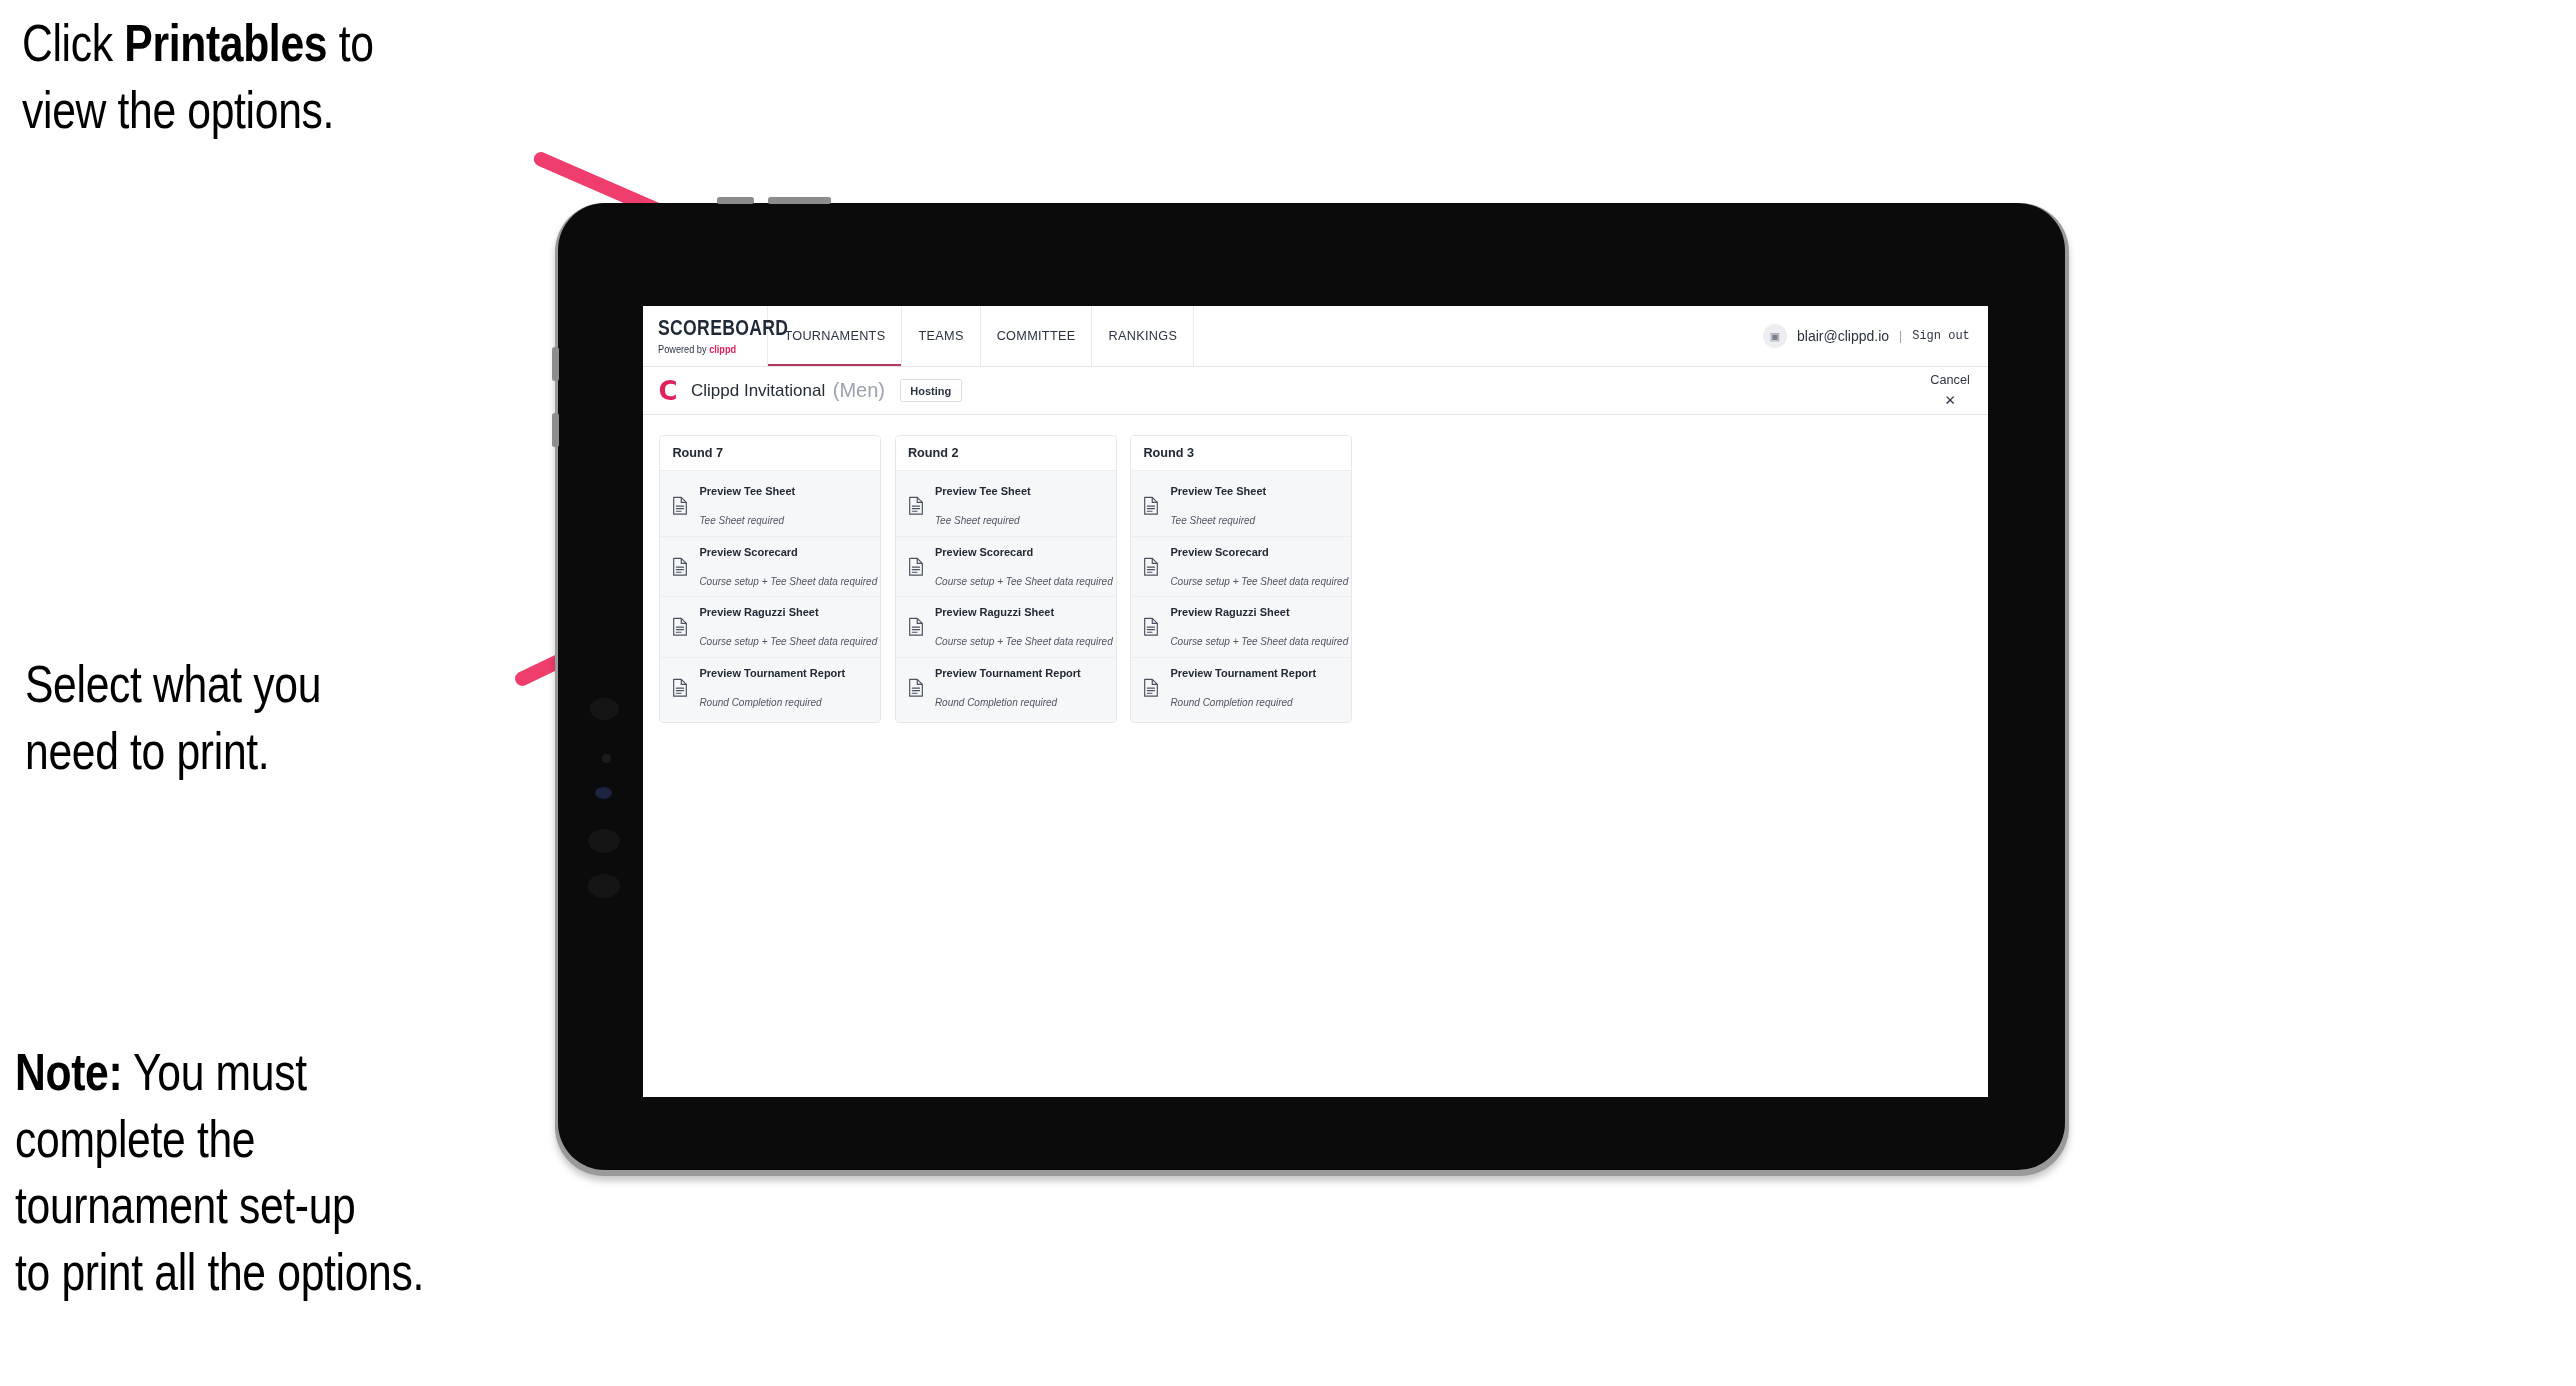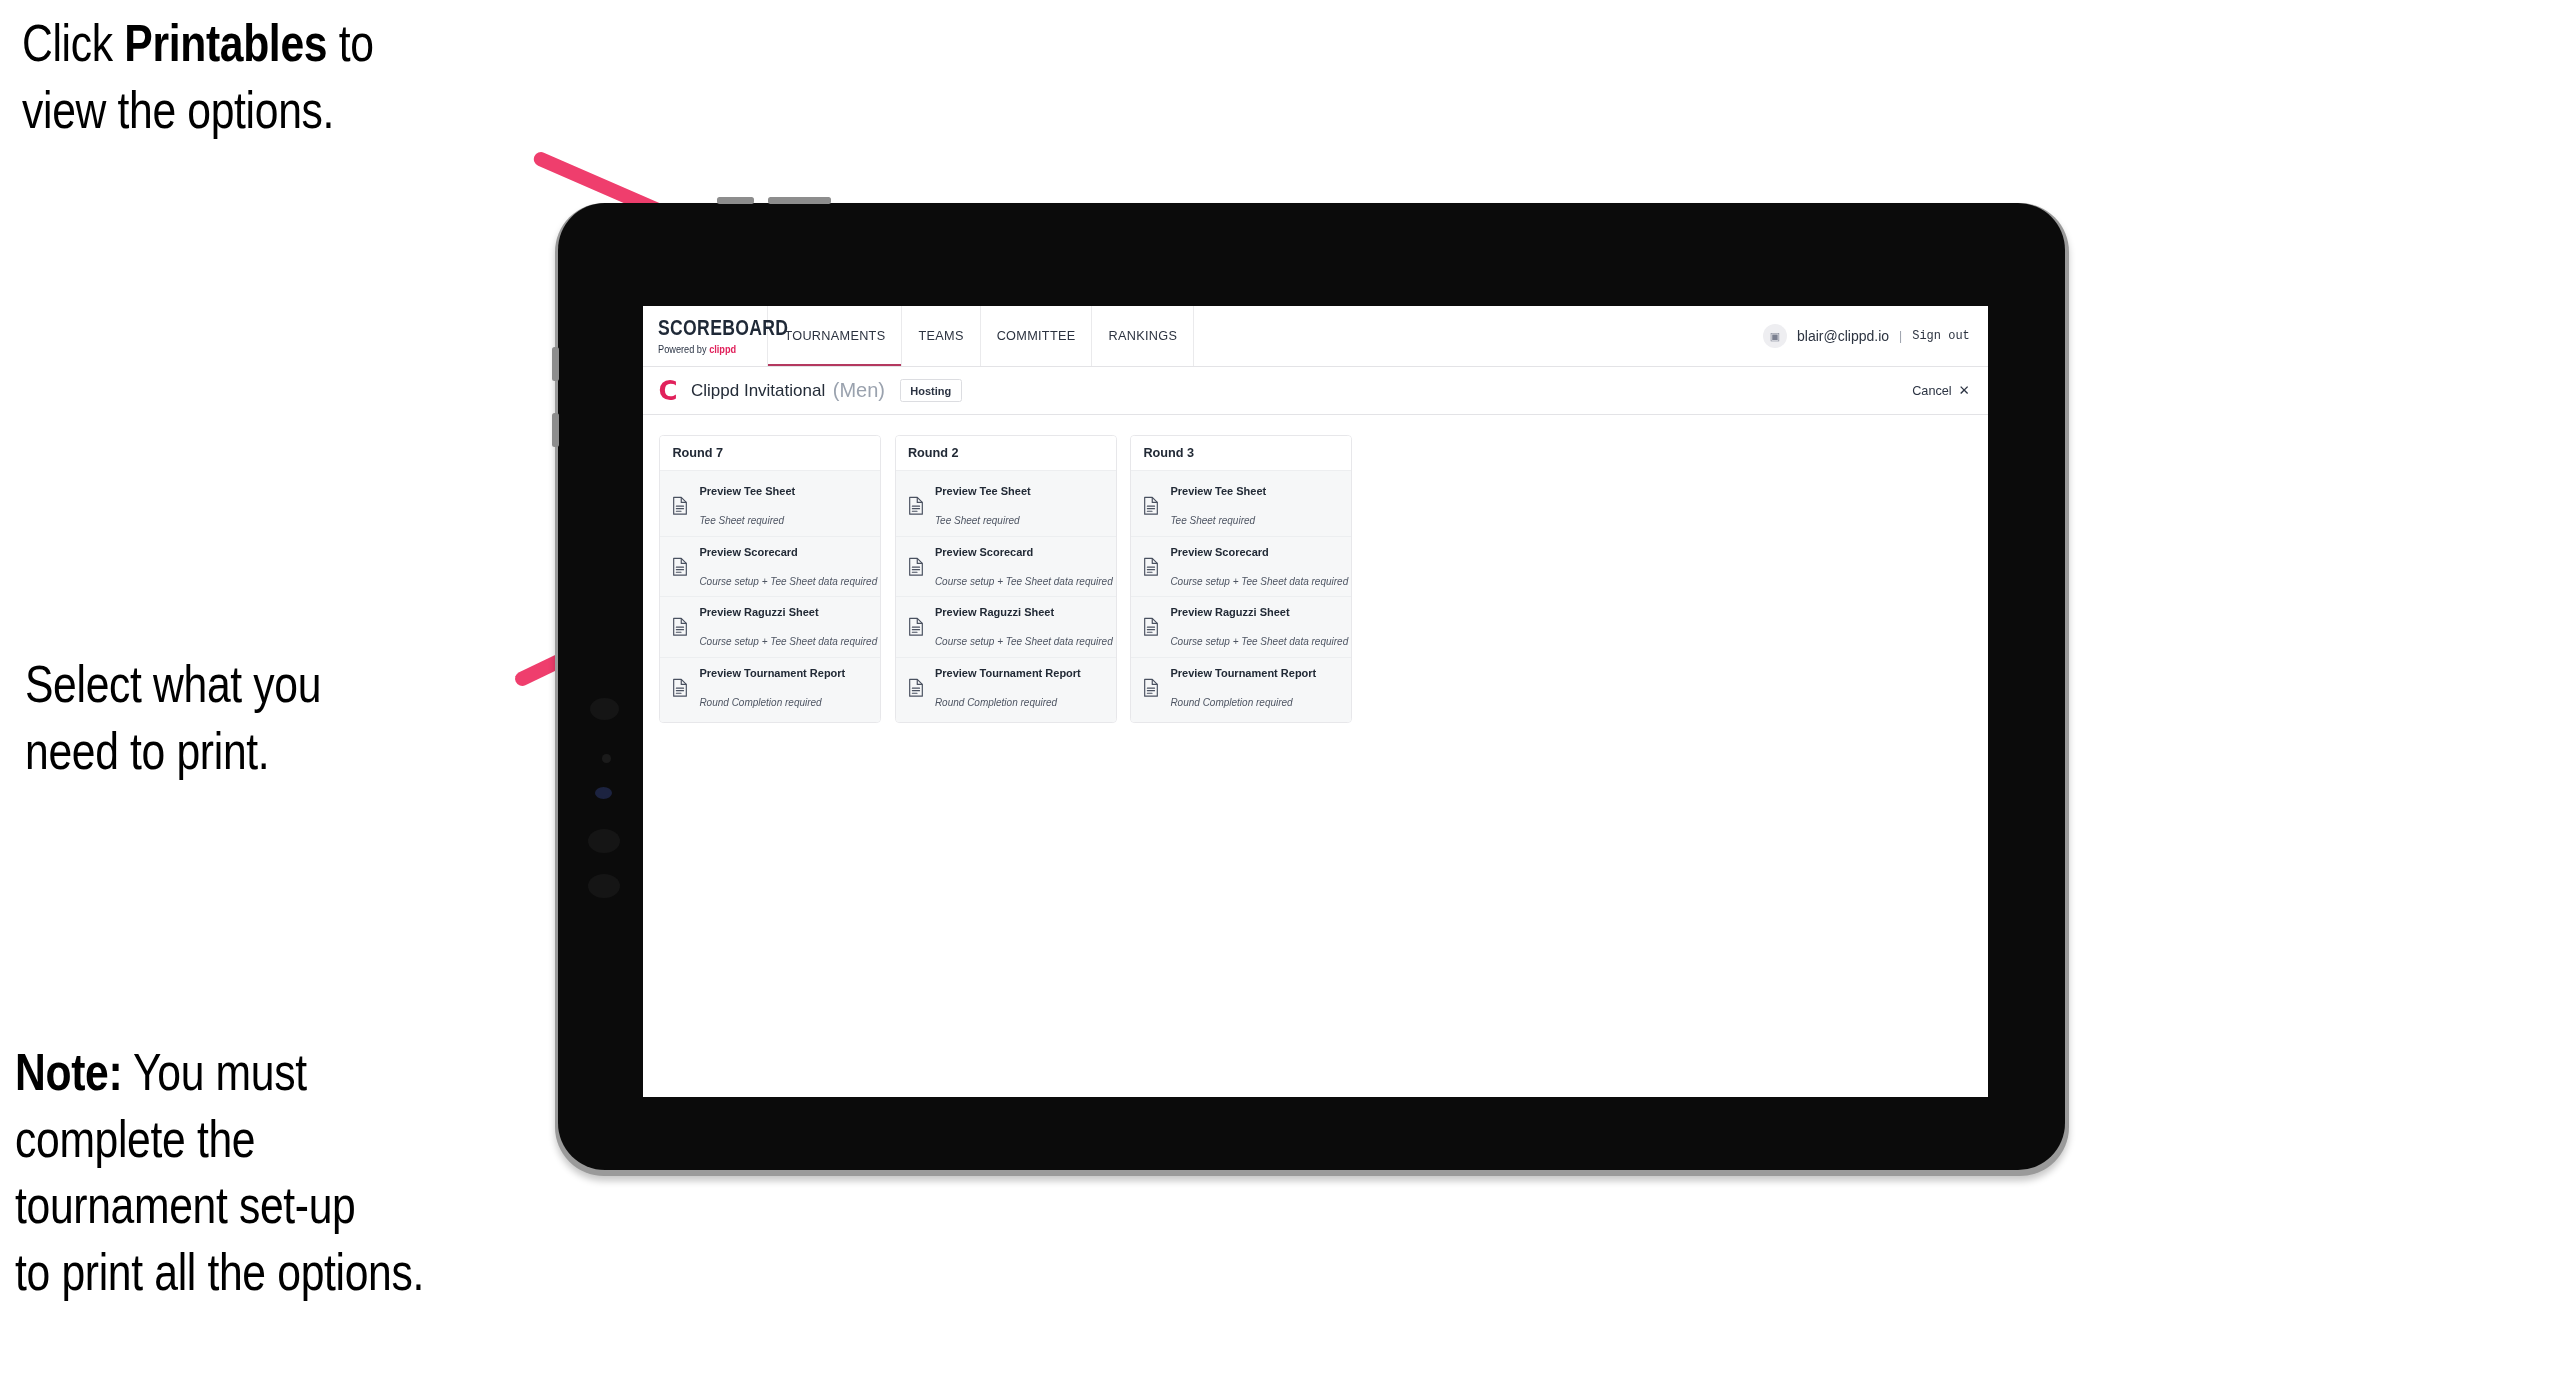--- a/index.html
+++ b/index.html
@@ -192,21 +192,21 @@
     border-radius: 2.5px;
     padding: 4.2px 9.3px;
     font-size: 11px;
     font-weight: 700;
     color: #2b3342;
     cursor: pointer;
   }
   #tournament-bar-spacer { flex: 1; }
   #cancel-button {
     display: flex; align-items: center; gap: 6.8px;
-    font-size: 12.7px; color: #2b3342; cursor: pointer;
+    font-size: 12.7px; color: #2b3342; cursor: pointer; flex-direction: column;
   }
   #cancel-x { font-size: 13.5px; line-height: 1; }
 
   
   #section-tabs {
     height: 35px;
     background: #334059;
     display: flex;
     align-items: center;
     padding: 0 12px;

